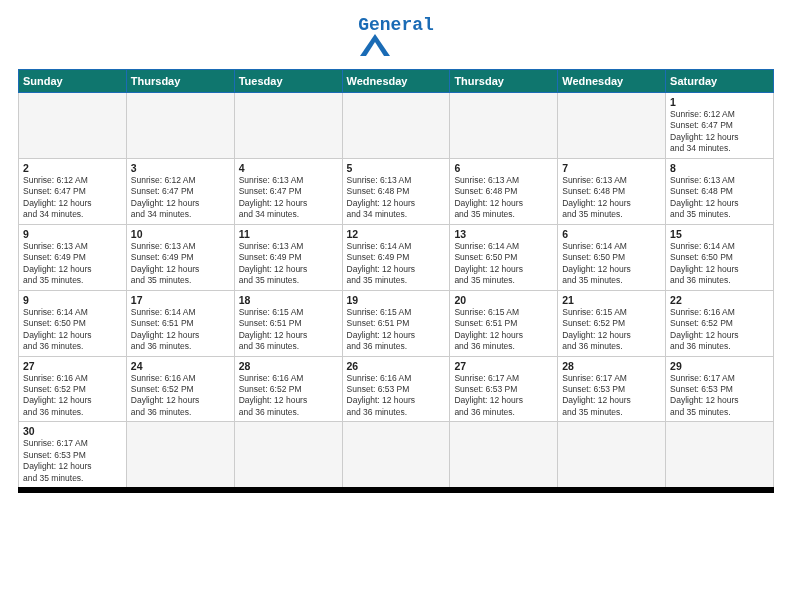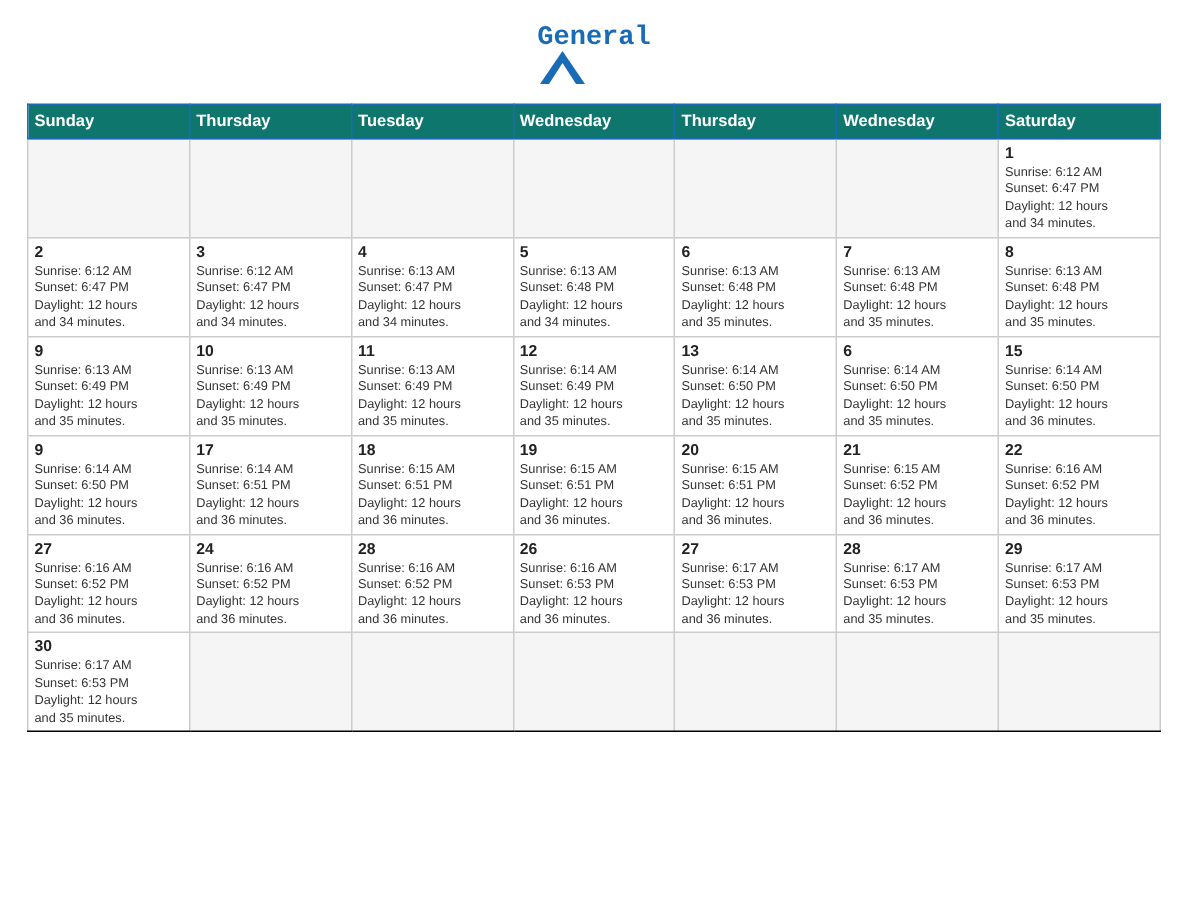--- a/index.html
+++ b/index.html
@@ -87,21 +87,21 @@
       font-size: 10.5px;
       color: #222;
       margin-bottom: 1px;
     }
     .day-info {
       font-size: 8.5px;
       color: #333;
       line-height: 1.35;
     }
     .last-row td {
-      border-bottom: 1px solid #000000;
+      border-bottom: 6px solid #000000;
     }
   </style>
 </head>
 <body>
 
 <div class="page">
   <div class="header">
     <div class="logo">
       <div>
         <div class="logo-text">

